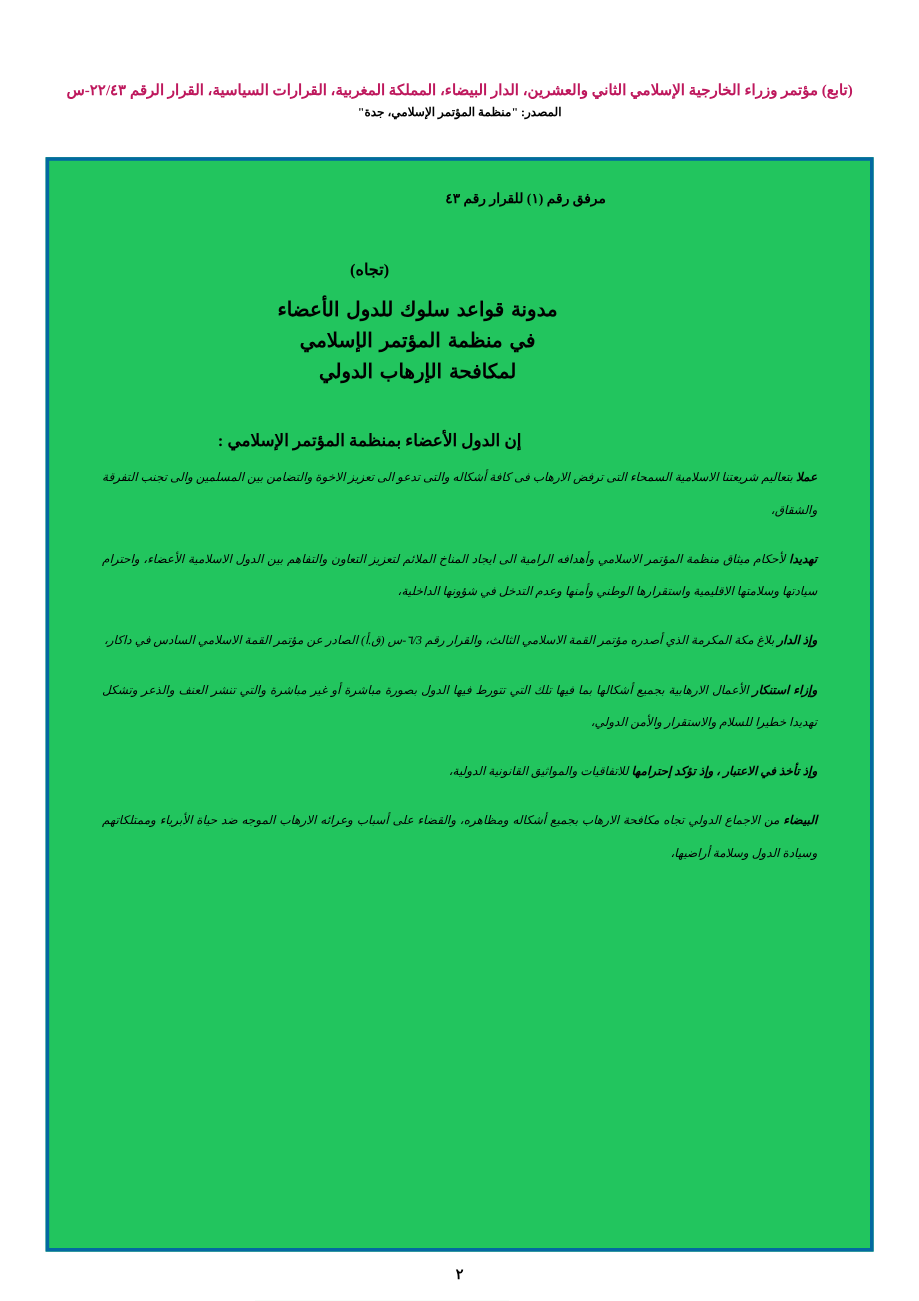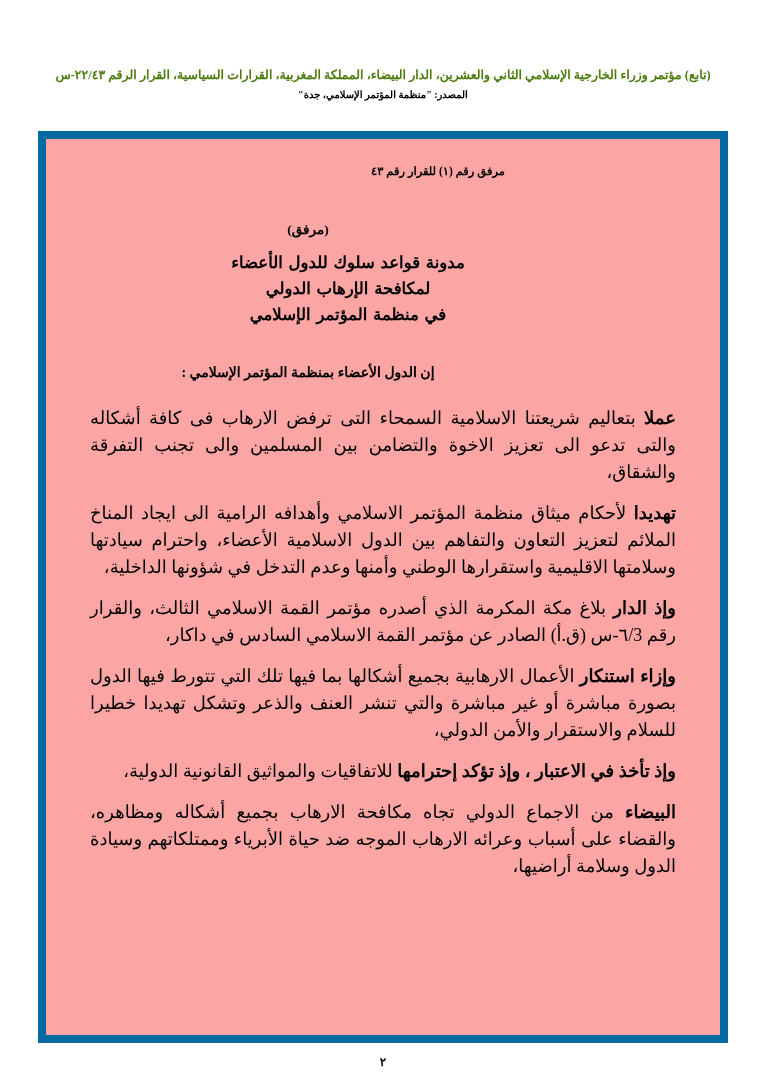--- a/index.html
+++ b/index.html
@@ -30,40 +30,40 @@
     left: 0;
     right: 0;
     text-align: center;
     direction: rtl;
   }
   .doc-header .line1 {
     font-size: 12.5px;
     font-weight: bold;
     letter-spacing: 0px;
     line-height: 18px;
-    color: #4d7c0f;
+    color: #be185d;
   }
   .doc-header .line2 {
     font-size: 10px;
     font-weight: bold;
     line-height: 16px;
     margin-top: 3px;
     color: #000;
   }
 
   
   .frame {
     position: absolute;
     top: 131px;
     left: 38px;
     width: 690px;
     height: 912px;
-    border: 8px solid #0369a1;
+    border: 3px solid #0369a1;
     box-sizing: border-box;
-    background: #fca5a5;
+    background: #22c55e;
   }
 
   .frame-inner {
     position: relative;
     width: 100%;
     height: 100%;
     box-sizing: border-box;
     padding: 18px 44px 10px 44px;
     direction: rtl;
   }
@@ -103,25 +103,26 @@
 
   .lead {
     margin-top: 36px;
     font-size: 14px;
     font-weight: bold;
     text-align: center;
     padding-right: 150px;
   }
 
   .body-text {
-    margin-top: 24px;
-    font-size: 18px;
+    margin-top: 8px;
+    font-size: 10px;
     line-height: 27px;
     text-align: justify;
     text-justify: inter-word;
+    font-style: italic;
   }
 
   .para {
     margin: 0 0 14px 0;
     text-align: justify;
     text-align-last: right;
   }
   .para .kw {
     font-weight: bold;
   }
@@ -144,26 +145,26 @@
   <div class="doc-header">
     <div class="line1">(تابع) مؤتمر وزراء الخارجية الإسلامي الثاني والعشرين، الدار البيضاء، المملكة المغربية، القرارات السياسية، القرار الرقم ٢٢/٤٣-س</div>
     <div class="line2">المصدر:  "منظمة المؤتمر الإسلامي، جدة"</div>
   </div>
 
   <div class="frame">
     <div class="frame-inner">
 
       <div class="annex-ref">مرفق رقم (١) للقرار رقم ٤٣</div>
 
-      <div class="marfaq">(مرفق)</div>
+      <div class="marfaq">(تجاه)</div>
 
       <div class="title-block">
         <div>مدونة قواعد سلوك للدول الأعضاء</div>
+        <div>في منظمة المؤتمر الإسلامي</div>
         <div>لمكافحة الإرهاب الدولي</div>
-        <div>في منظمة المؤتمر الإسلامي</div>
       </div>
 
       <div class="lead">إن الدول الأعضاء بمنظمة المؤتمر الإسلامي :</div>
 
       <div class="body-text">
 
         <p class="para">
           <span class="kw">عملا</span>
           <span>بتعاليم شريعتنا الاسلامية السمحاء التى ترفض الارهاب فى كافة أشكاله والتى تدعو الى تعزيز الاخوة والتضامن بين المسلمين والى تجنب التفرقة والشقاق،</span>
         </p>

